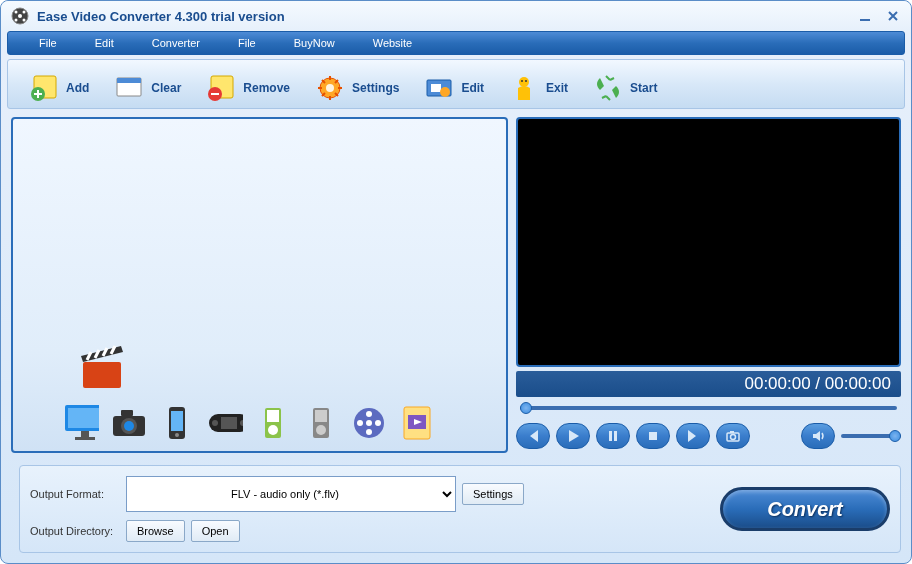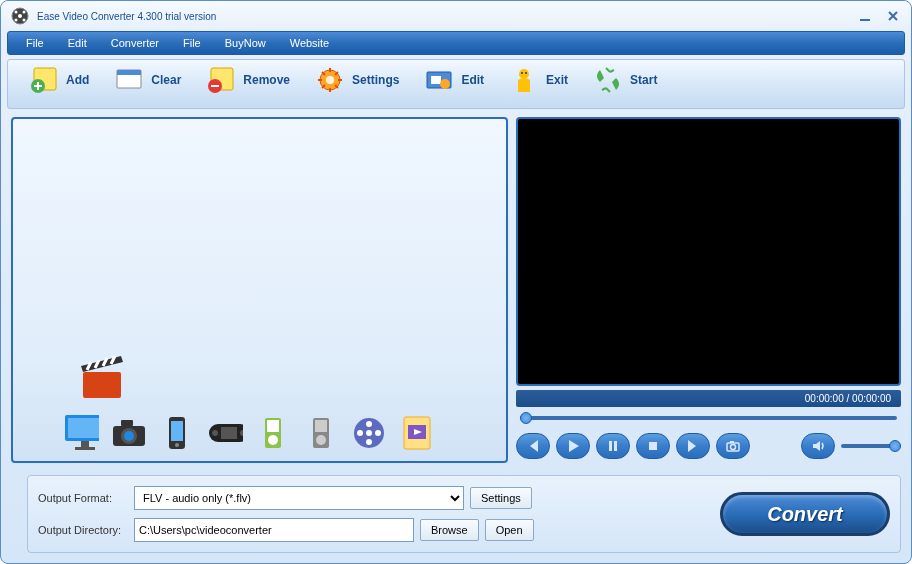--- a/index.html
+++ b/index.html
@@ -1,50 +1,50 @@
 <!DOCTYPE html>
 <html><head>
 <meta charset="utf-8">
 <style>
 * { margin: 0; padding: 0; box-sizing: border-box; font-family: Tahoma, Arial, sans-serif; }
 body { background: #fff; width: 912px; height: 564px; overflow: hidden; }
 .window { width: 912px; height: 564px; background: linear-gradient(to bottom, #e8f0fb 0%, #d5e6f8 100%); border: 1px solid #5a8dc8; border-radius: 8px; display: flex; flex-direction: column; }
 .titlebar { height: 30px; display: flex; align-items: center; padding: 0 10px; background: linear-gradient(to bottom, #f5faff 0%, #e6f0fb 100%); border-radius: 8px 8px 0 0; }
 .titlebar-icon { width: 18px; height: 18px; margin-right: 8px; display: flex; align-items: center; justify-content: center; }
-.titlebar-title { font-size: 10px; font-weight: normal; color: #1a4d8f; flex: 1; }
+.titlebar-title { font-size: 13px; font-weight: bold; color: #1a4d8f; flex: 1; }
 .titlebar-buttons { display: flex; gap: 12px; }
 .titlebar-btn { width: 16px; height: 16px; cursor: pointer; color: #3a6db0; font-weight: bold; display: flex; align-items: center; justify-content: center; }
-.menubar { height: 24px; background: linear-gradient(to bottom, #4d8bd6 0%, #2a6db9 50%, #1a5ca8 100%); border: 1px solid #1a5ca8; margin: 0 6px; border-radius: 3px; display: flex; align-items: center; padding: 0 8px; gap: 4px; }
+.menubar { height: 24px; background: linear-gradient(to bottom, #4d8bd6 0%, #2a6db9 50%, #1a5ca8 100%); border: 1px solid #1a5ca8; margin: 0 6px; border-radius: 3px; display: flex; align-items: center; padding: 0 21px; gap: 18px; }
 .menu-item { color: #fff; font-size: 11px; padding: 2px 10px; cursor: pointer; }
-.toolbar { height: 50px; background: linear-gradient(to bottom, #f2f8ff 0%, #d8e8f8 50%, #c5dcf2 100%); margin: 4px 6px 0 6px; border: 1px solid #a8c5e6; border-radius: 3px; display: flex; align-items: flex-start; padding: 0 8px; }
+.toolbar { height: 50px; background: linear-gradient(to bottom, #f2f8ff 0%, #d8e8f8 50%, #c5dcf2 100%); margin: 4px 6px 0 6px; border: 1px solid #a8c5e6; border-radius: 3px; display: flex; align-items: flex-end; padding: 0 8px; }
 .toolbar-btn { display: flex; align-items: center; gap: 6px; padding: 4px 12px; cursor: pointer; border-radius: 3px; }
 .toolbar-icon { width: 32px; height: 32px; display: flex; align-items: center; justify-content: center; }
 .toolbar-label { font-size: 12px; color: #1a4d8f; font-weight: bold; }
 .content { flex: 1; display: flex; gap: 8px; padding: 8px 10px; }
 .left-panel { flex: 1.28; background: linear-gradient(to bottom, #f0f7ff 0%, #e0edfa 70%, #d0e2f5 100%); border: 2px solid #2a6db9; border-radius: 4px; position: relative; overflow: hidden; }
 .device-icons { position: absolute; bottom: 10px; left: 50px; display: flex; gap: 12px; align-items: flex-end; }
 .device-icon { width: 36px; height: 36px; display: flex; align-items: center; justify-content: center; }
 .clapper-group { position: absolute; bottom: 55px; left: 60px; }
 .right-panel { flex: 1; display: flex; flex-direction: column; gap: 4px; }
 .preview { flex: 1; background: #000; border: 2px solid #2a6db9; border-radius: 4px; }
-.time-display { text-align: right; color: #fff; background: linear-gradient(to bottom, #2a5d9a 0%, #1a4d8a 100%); padding: 3px 10px; font-size: 10px; border-radius: 2px; }
+.time-display { text-align: right; color: #fff; background: linear-gradient(to bottom, #2a5d9a 0%, #1a4d8a 100%); padding: 3px 10px; font-size: 17px; border-radius: 2px; }
 .seek-bar { height: 14px; display: flex; align-items: center; padding: 0 4px; }
 .seek-track { flex: 1; height: 4px; background: #3a6db0; border-radius: 2px; position: relative; }
 .seek-thumb { position: absolute; left: 0; top: -4px; width: 12px; height: 12px; background: radial-gradient(circle, #7db4f0 0%, #3a8de0 100%); border-radius: 50%; border: 1px solid #1a5ca8; }
 .player-controls { display: flex; gap: 6px; align-items: center; padding: 4px 0; }
 .player-btn { width: 34px; height: 26px; background: linear-gradient(to bottom, #5a9de0 0%, #3a7dcc 50%, #2a6db9 100%); border: 1px solid #1a5ca8; border-radius: 13px; display: flex; align-items: center; justify-content: center; cursor: pointer; color: #fff; }
 .player-btn svg { fill: #d8e8f8; }
 .volume-area { display: flex; align-items: center; gap: 6px; margin-left: auto; }
 .volume-track { width: 60px; height: 4px; background: #3a6db0; border-radius: 2px; position: relative; }
 .volume-thumb { position: absolute; right: 0; top: -4px; width: 12px; height: 12px; background: radial-gradient(circle, #7db4f0 0%, #3a8de0 100%); border-radius: 50%; border: 1px solid #1a5ca8; }
-.bottom-panel { margin: 4px 10px 10px 26px; padding: 10px; background: linear-gradient(to bottom, #e8f2fc 0%, #d5e6f8 100%); border: 1px solid #a8c5e6; border-radius: 4px; display: flex; align-items: center; gap: 20px; }
+.bottom-panel { margin: 4px 10px 10px 18px; padding: 10px; background: linear-gradient(to bottom, #e8f2fc 0%, #d5e6f8 100%); border: 1px solid #a8c5e6; border-radius: 4px; display: flex; align-items: center; gap: 20px; }
 .output-fields { display: flex; flex-direction: column; gap: 8px; }
 .field-row { display: flex; align-items: center; gap: 6px; }
 .field-label { font-size: 11px; color: #333; width: 90px; }
-.field-input { font-size: 11px; padding: 2px 4px; border: 1px solid #7a9dc8; background: #fff; height: 24px; }
+.field-input { font-size: 11px; padding: 2px 4px; border: 1px solid #7a9dc8; background: #fff; height: 36px; text-align: center; }
 .field-select { width: 330px; }
 .field-text { width: 280px; }
 .small-btn { font-size: 11px; padding: 2px 10px; border: 1px solid #8aa8c8; background: linear-gradient(to bottom, #f8fbff 0%, #e0ebf5 100%); border-radius: 2px; cursor: pointer; height: 22px; }
 .convert-btn { margin-left: auto; width: 170px; height: 44px; background: linear-gradient(to bottom, #4d8bd6 0%, #2a6db9 50%, #1a4d8a 100%); border: 3px solid #1a3d6a; border-radius: 22px; display: flex; align-items: center; justify-content: center; cursor: pointer; box-shadow: inset 0 2px 4px rgba(255,255,255,0.3); }
 .convert-label { color: #fff; font-size: 20px; font-weight: bold; font-style: italic; text-shadow: 1px 1px 2px #0a2d5a; }
 </style>
 </head>
 <body>
 
 <div class="window">
@@ -293,21 +293,20 @@
 
   <div class="bottom-panel">
     <div class="output-fields">
       <div class="field-row">
         <span class="field-label">Output Format:</span>
         <select class="field-input field-select"><option>FLV - audio only (*.flv)</option></select>
         <button class="small-btn">Settings</button>
       </div>
       <div class="field-row">
         <span class="field-label">Output Directory:</span>
-        <input class="field-input field-text" value="C:\Users\pc\videoconverter" style="">
         <button class="small-btn">Browse</button>
         <button class="small-btn">Open</button>
       </div>
     </div>
     <div class="convert-btn">
       <span class="convert-label">Convert</span>
     </div>
   </div>
 
 </div>

